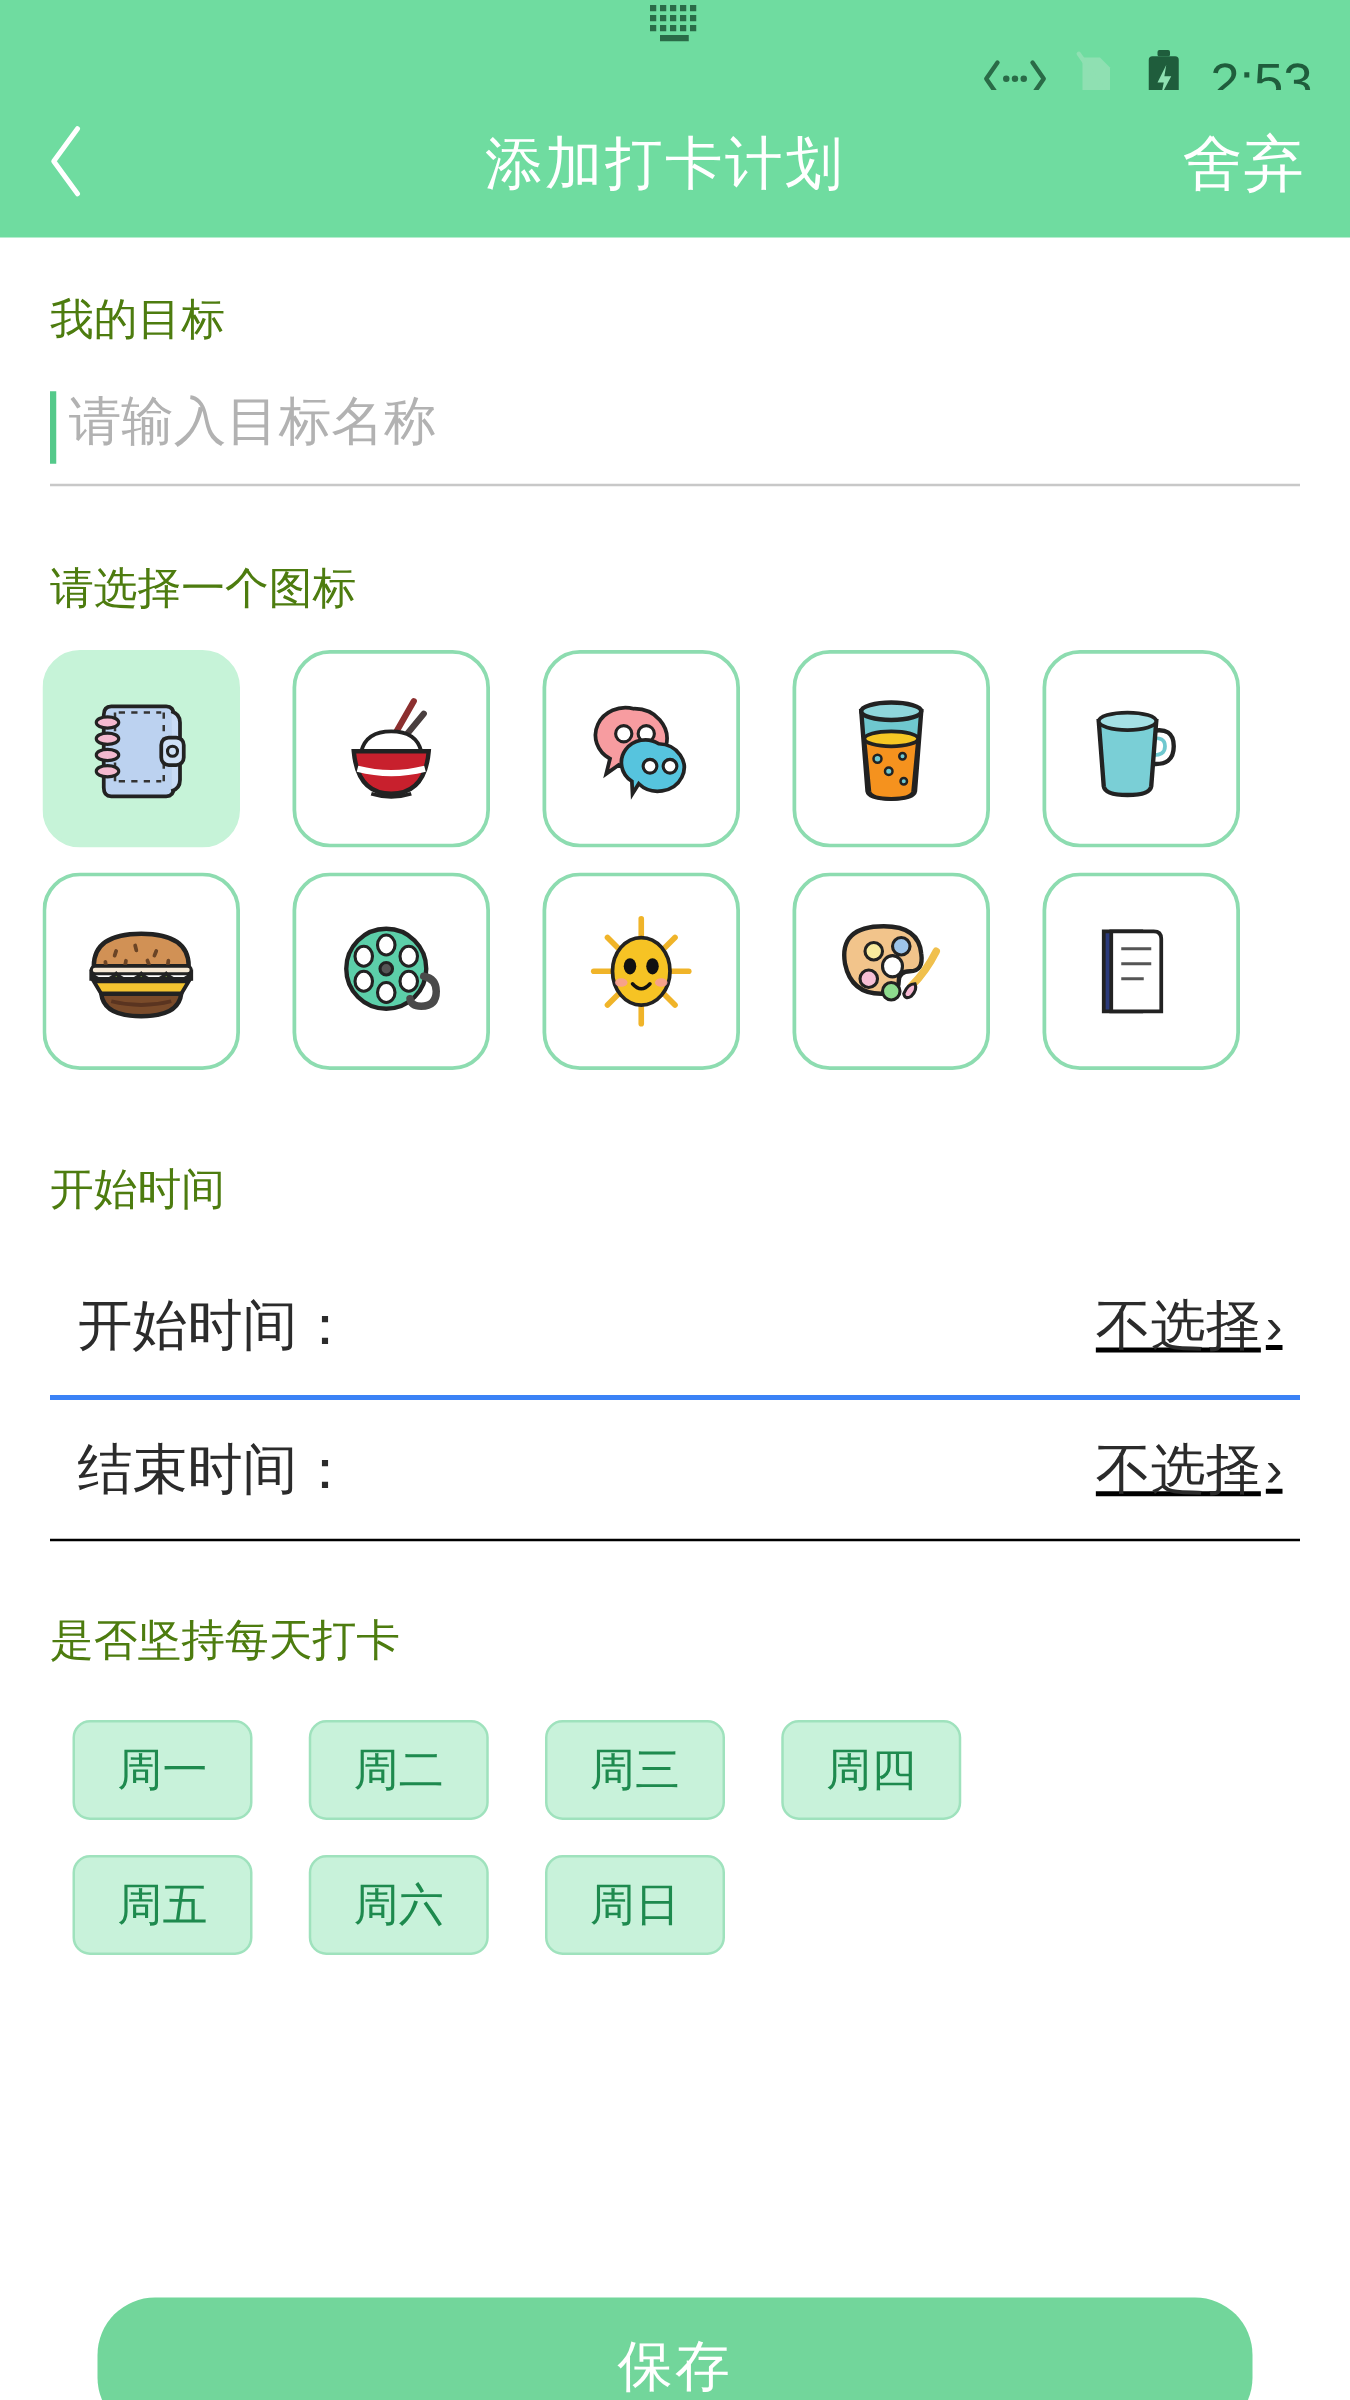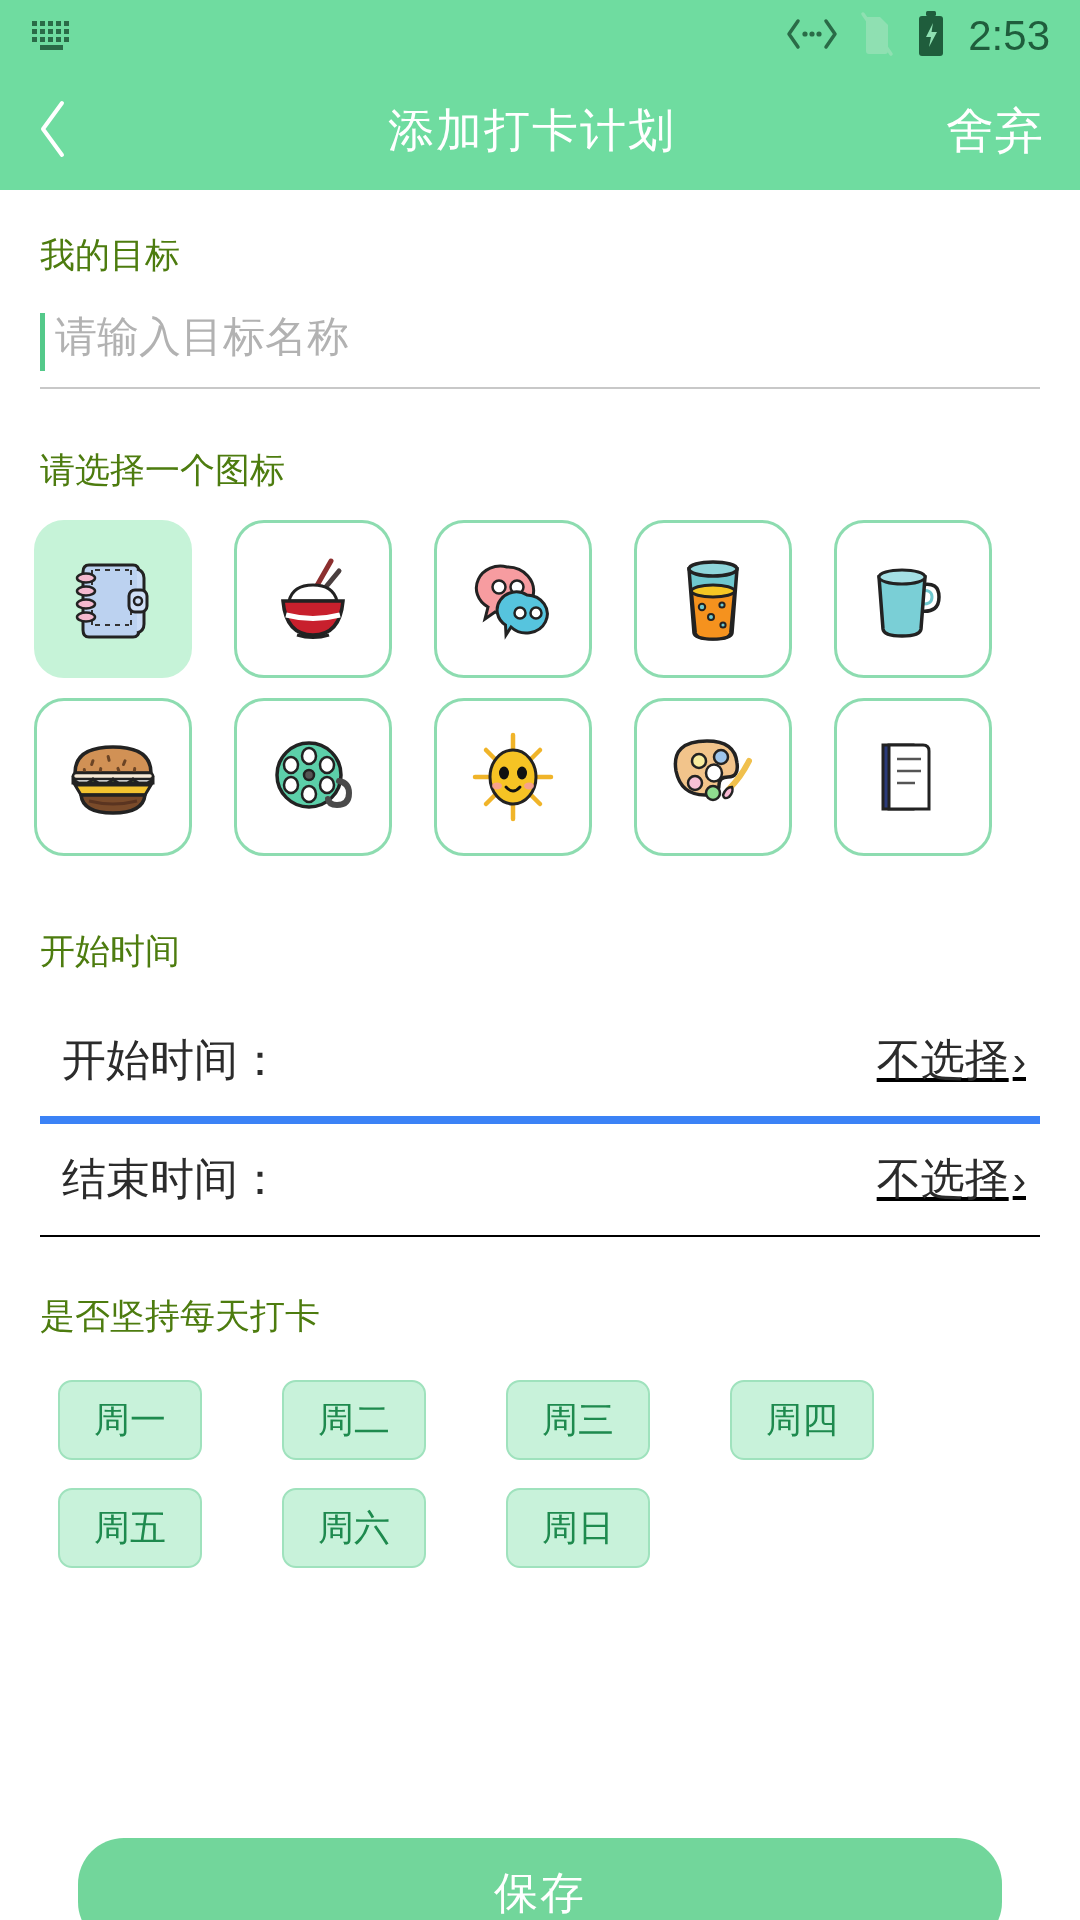--- a/index.html
+++ b/index.html
@@ -21,20 +21,21 @@
   }
 
   
   .statusbar {
     height: 72px;
     background: #6FDCA0;
     display: flex;
     align-items: center;
     padding: 0 30px;
     position: relative;
+    flex-direction: column;
   }
   .statusbar-left { display: flex; align-items: center; gap: 14px; }
   .statusbar-right {
     margin-left: auto;
     display: flex;
     align-items: center;
     gap: 22px;
   }
   .kbd-icon { display: block; }
   .status-time {
@@ -146,40 +147,40 @@
   .icon-tile svg { display: block; }
 
   
   .label-duration { padding-top: 52px; }
 
   .time-rows { margin: 30px 40px 0 40px; }
   .time-row {
     display: flex;
     align-items: center;
     padding: 26px 14px 26px 22px;
-    border-bottom: 8px solid #3b82f6;
+    border-bottom: 4px solid #3b82f6;
     cursor: pointer;
   }
   .time-row:last-child { border-bottom: 2px solid #000000; }
   .time-key { font-size: 44px; color: #2b2b2b; }
   .time-val-wrap {
     margin-left: auto;
     display: flex;
     align-items: center;
     gap: 4px;
     text-decoration: underline;
   }
   .time-val { font-size: 44px; color: #2b2b2b; }
   .chev { font-size: 40px; color: #2b2b2b; line-height: 1; }
 
   
   .label-daily { padding-top: 56px; }
 
   .chip-rows { margin-top: 40px; padding-left: 58px; }
-  .chip-row { display: flex; gap: 80px; margin-bottom: 28px; font-family: Liberation Mono, monospace; }
+  .chip-row { display: flex; gap: 45px; margin-bottom: 28px; font-family: Liberation Mono, monospace; }
   .chip {
     width: 144px;
     height: 80px;
     border-radius: 14px;
     background: #c8f2da;
     border: 2px solid #9fe2bd;
     display: flex;
     align-items: center;
     justify-content: center;
     font-size: 36px;

